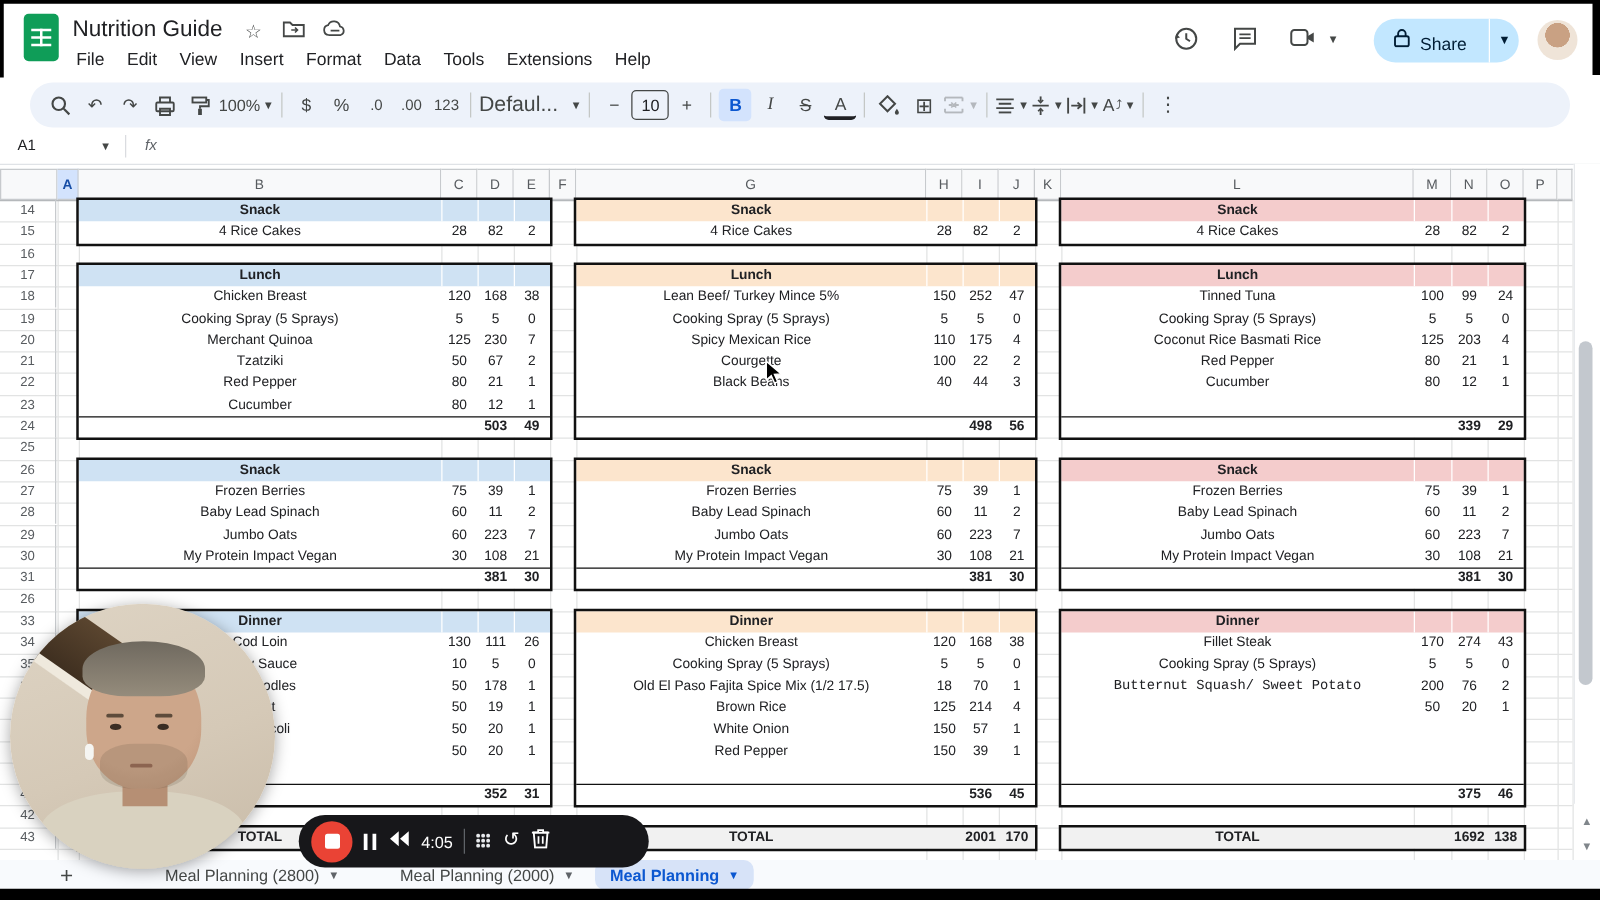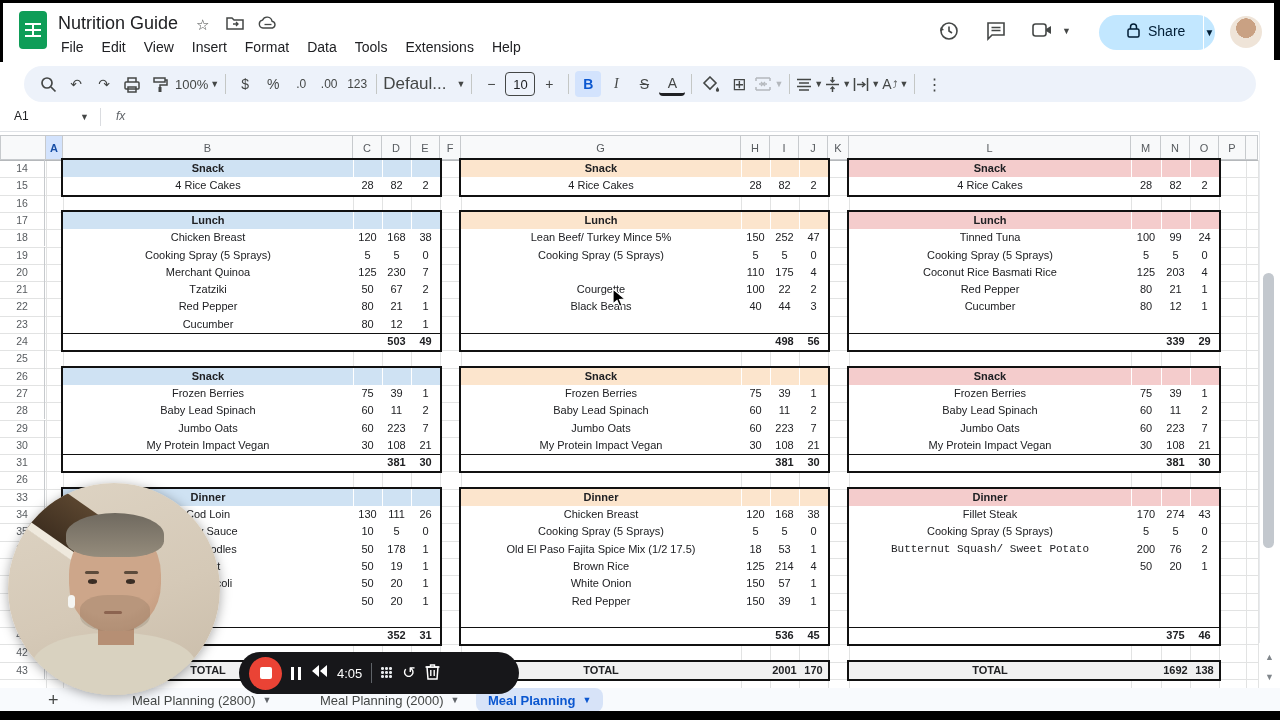--- a/index.html
+++ b/index.html
@@ -14,21 +14,21 @@
                linear-gradient(#fff,#fff) 0 6px/16px 2px no-repeat,
                linear-gradient(#fff,#fff) 0 12px/16px 2px no-repeat,
                linear-gradient(#fff,#fff) 7px 0/2px 14px no-repeat;}
   #doc-title{position:absolute;left:58px;top:13px;font-size:18px;font-weight:500;color:#202124;}
   .title-ic{position:absolute;top:16px;font-size:15px;color:#444746;}
   #menubar{position:absolute;left:52px;top:36px;display:flex;gap:0;}
   .menu-item{font-size:14px;color:#202124;padding:3px 9px;border-radius:4px;cursor:default;}
   .tr-ic{position:absolute;top:20px;color:#444746;}
   #share-btn{position:absolute;left:1099px;top:15px;width:116px;height:35px;background:#c2e7ff;
     border-radius:18px;display:flex;align-items:center;}
-  #share-main{display:flex;align-items:flex-start;gap:8px;padding-left:28px;width:76px;}
+  #share-main{display:flex;align-items:flex-end;gap:8px;padding-left:16px;width:76px;}
   #share-label{font-size:14px;font-weight:500;color:#001d35;}
   #share-sep{width:1px;height:35px;background:#fff;}
   #share-caret{flex:1;text-align:center;font-size:10px;color:#001d35;}
   #avatar{position:absolute;left:1230px;top:16px;width:32px;height:32px;border-radius:50%;
     background:radial-gradient(circle at 50% 38%,#c9a183 0 38%,#efe4d8 39%);}
   
   #toolbar{position:absolute;left:24px;top:66px;width:1232px;height:36px;background:#edf2fa;
     border-radius:18px;display:flex;align-items:center;padding-left:10px;box-sizing:border-box;}
   .tbi{min-width:26px;height:26px;display:flex;align-items:center;justify-content:center;
     font-size:14px;color:#444746;border-radius:4px;margin:0 1px;white-space:nowrap;}
@@ -511,20 +511,21 @@
       <div class="" style="position: absolute; left: 799px; top: 80.9px; width: 1px; height: 17.3px; background: rgb(255, 255, 255);"></div>
       <div class="cell cell-b" style="left: 461px; top: 80.9px; width: 280px; height: 17.3px; line-height: 17.3px;">Lunch</div>
       <div class="cell" style="left: 461px; top: 98.2px; width: 280px; height: 17.3px; line-height: 17.3px;">Lean Beef/ Turkey Mince 5%</div>
       <div class="cell" style="left: 741px; top: 98.2px; width: 29px; height: 17.3px; line-height: 17.3px;">150</div>
       <div class="cell" style="left: 770px; top: 98.2px; width: 29px; height: 17.3px; line-height: 17.3px;">252</div>
       <div class="cell" style="left: 799px; top: 98.2px; width: 29px; height: 17.3px; line-height: 17.3px;">47</div>
       <div class="cell" style="left: 461px; top: 115.5px; width: 280px; height: 17.3px; line-height: 17.3px;">Cooking Spray (5 Sprays)</div>
       <div class="cell" style="left: 741px; top: 115.5px; width: 29px; height: 17.3px; line-height: 17.3px;">5</div>
       <div class="cell" style="left: 770px; top: 115.5px; width: 29px; height: 17.3px; line-height: 17.3px;">5</div>
       <div class="cell" style="left: 799px; top: 115.5px; width: 29px; height: 17.3px; line-height: 17.3px;">0</div>
+      <div class="cell" style="left: 461px; top: 132.8px; width: 280px; height: 17.3px; line-height: 17.3px;">Spicy Mexican Rice</div>
       <div class="cell" style="left: 741px; top: 132.8px; width: 29px; height: 17.3px; line-height: 17.3px;">110</div>
       <div class="cell" style="left: 770px; top: 132.8px; width: 29px; height: 17.3px; line-height: 17.3px;">175</div>
       <div class="cell" style="left: 799px; top: 132.8px; width: 29px; height: 17.3px; line-height: 17.3px;">4</div>
       <div class="cell" style="left: 461px; top: 150.1px; width: 280px; height: 17.3px; line-height: 17.3px;">Courgette</div>
       <div class="cell" style="left: 741px; top: 150.1px; width: 29px; height: 17.3px; line-height: 17.3px;">100</div>
       <div class="cell" style="left: 770px; top: 150.1px; width: 29px; height: 17.3px; line-height: 17.3px;">22</div>
       <div class="cell" style="left: 799px; top: 150.1px; width: 29px; height: 17.3px; line-height: 17.3px;">2</div>
       <div class="cell" style="left: 461px; top: 167.4px; width: 280px; height: 17.3px; line-height: 17.3px;">Black Beans</div>
       <div class="cell" style="left: 741px; top: 167.4px; width: 29px; height: 17.3px; line-height: 17.3px;">40</div>
       <div class="cell" style="left: 770px; top: 167.4px; width: 29px; height: 17.3px; line-height: 17.3px;">44</div>
@@ -568,21 +569,21 @@
       <div class="cell" style="left: 461px; top: 375px; width: 280px; height: 17.3px; line-height: 17.3px;">Chicken Breast</div>
       <div class="cell" style="left: 741px; top: 375px; width: 29px; height: 17.3px; line-height: 17.3px;">120</div>
       <div class="cell" style="left: 770px; top: 375px; width: 29px; height: 17.3px; line-height: 17.3px;">168</div>
       <div class="cell" style="left: 799px; top: 375px; width: 29px; height: 17.3px; line-height: 17.3px;">38</div>
       <div class="cell" style="left: 461px; top: 392.3px; width: 280px; height: 17.3px; line-height: 17.3px;">Cooking Spray (5 Sprays)</div>
       <div class="cell" style="left: 741px; top: 392.3px; width: 29px; height: 17.3px; line-height: 17.3px;">5</div>
       <div class="cell" style="left: 770px; top: 392.3px; width: 29px; height: 17.3px; line-height: 17.3px;">5</div>
       <div class="cell" style="left: 799px; top: 392.3px; width: 29px; height: 17.3px; line-height: 17.3px;">0</div>
       <div class="cell" style="left: 461px; top: 409.6px; width: 280px; height: 17.3px; line-height: 17.3px;">Old El Paso Fajita Spice Mix (1/2 17.5)</div>
       <div class="cell" style="left: 741px; top: 409.6px; width: 29px; height: 17.3px; line-height: 17.3px;">18</div>
-      <div class="cell" style="left: 770px; top: 409.6px; width: 29px; height: 17.3px; line-height: 17.3px;">53</div>
+      <div class="cell" style="left: 770px; top: 409.6px; width: 29px; height: 17.3px; line-height: 17.3px;">70</div>
       <div class="cell" style="left: 799px; top: 409.6px; width: 29px; height: 17.3px; line-height: 17.3px;">1</div>
       <div class="cell" style="left: 461px; top: 426.9px; width: 280px; height: 17.3px; line-height: 17.3px;">Brown Rice</div>
       <div class="cell" style="left: 741px; top: 426.9px; width: 29px; height: 17.3px; line-height: 17.3px;">125</div>
       <div class="cell" style="left: 770px; top: 426.9px; width: 29px; height: 17.3px; line-height: 17.3px;">214</div>
       <div class="cell" style="left: 799px; top: 426.9px; width: 29px; height: 17.3px; line-height: 17.3px;">4</div>
       <div class="cell" style="left: 461px; top: 444.2px; width: 280px; height: 17.3px; line-height: 17.3px;">White Onion</div>
       <div class="cell" style="left: 741px; top: 444.2px; width: 29px; height: 17.3px; line-height: 17.3px;">150</div>
       <div class="cell" style="left: 770px; top: 444.2px; width: 29px; height: 17.3px; line-height: 17.3px;">57</div>
       <div class="cell" style="left: 799px; top: 444.2px; width: 29px; height: 17.3px; line-height: 17.3px;">1</div>
       <div class="cell" style="left: 461px; top: 461.5px; width: 280px; height: 17.3px; line-height: 17.3px;">Red Pepper</div>

